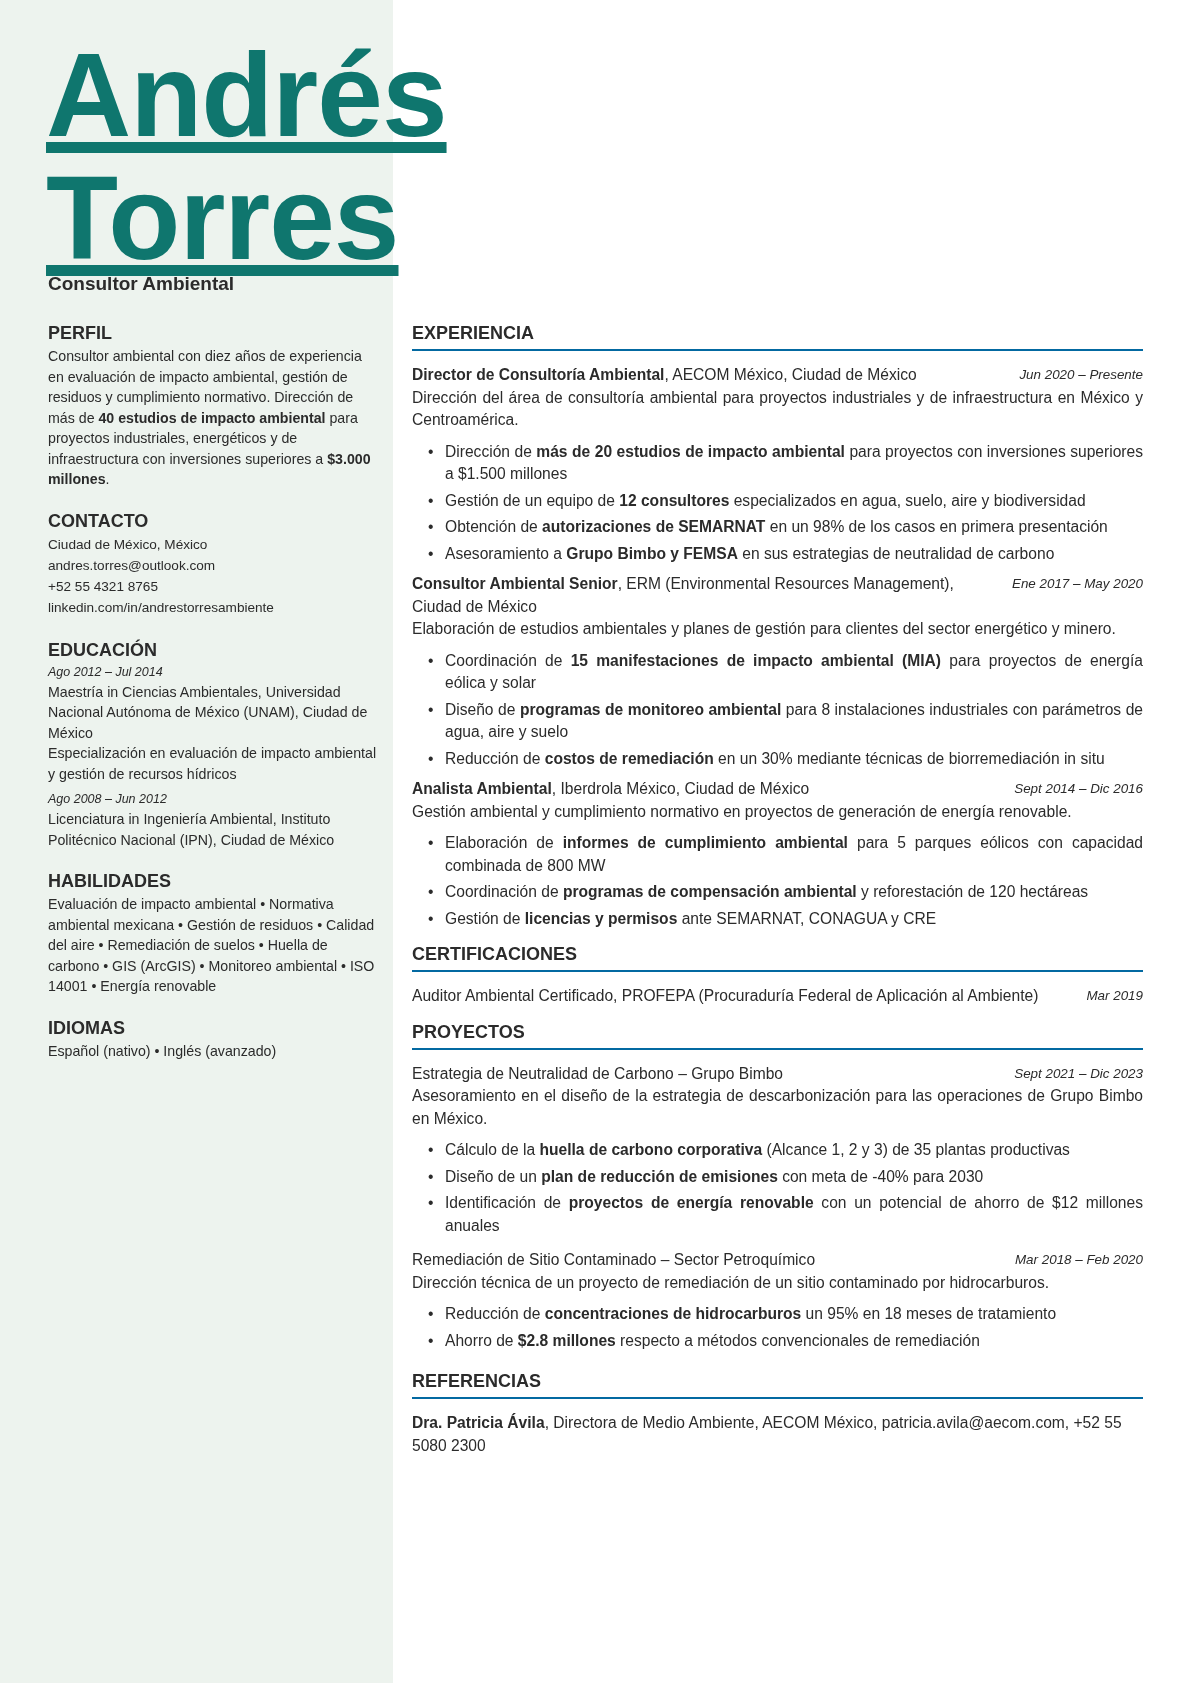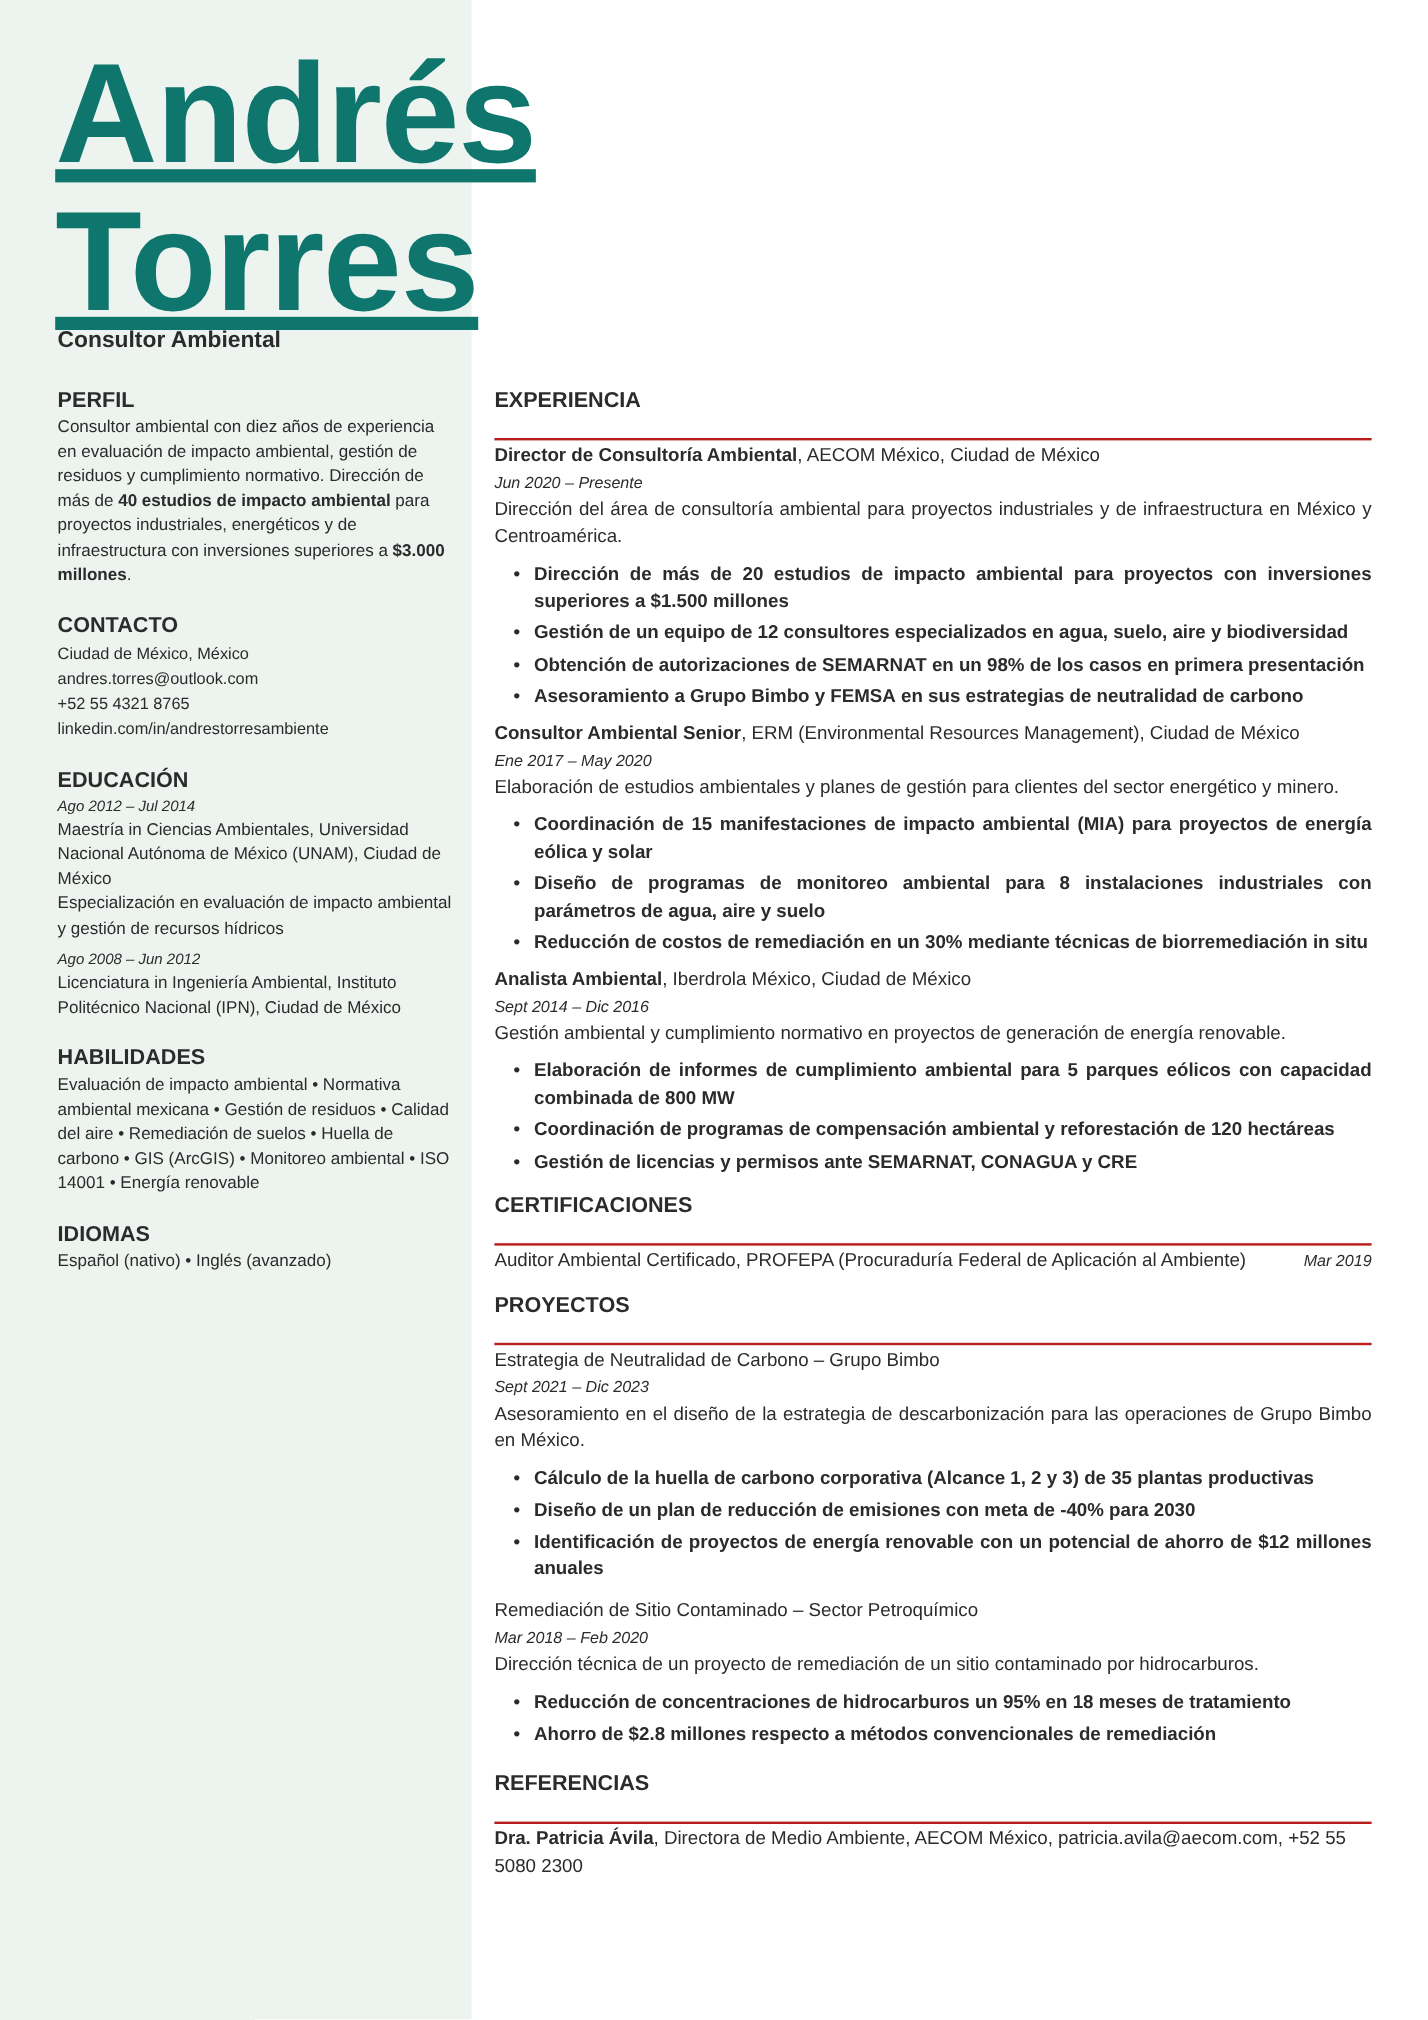--- a/index.html
+++ b/index.html
@@ -13,29 +13,29 @@
     white-space: nowrap; z-index: 2; text-decoration: underline;
   }
   .subtitle { position: absolute; left: 48px; top: 273px; font-size: 19px; font-weight: 700; color: #2b2b2b; }
   .side { position: absolute; left: 48px; top: 322px; width: 330px; font-size: 14.2px; line-height: 20.5px; color: #2b2b2b; }
   .side h2 { font-size: 18px; font-weight: 700; line-height: 22px; margin-bottom: 2px; color: #2b2b2b; }
   .side section { margin-bottom: 20px; }
   .side .contact-line { font-size: 13.6px; line-height: 21.3px; }
   .side .date { font-style: italic; font-size: 12.5px; line-height: 19px; }
   .side .edu-gap { height: 6px; }
   .main { position: absolute; left: 412px; top: 322px; width: 731px; font-size: 15.6px; line-height: 22.5px; color: #2b2b2b; }
-  .main h2 { font-size: 18px; font-weight: 700; line-height: 22px; padding-bottom: 21px; border-bottom: 2px solid #b91c1c; margin-bottom: 2px; }
+  .main h2 { font-size: 18px; font-weight: 700; line-height: 22px; padding-bottom: 5px; border-bottom: 2px solid #0369a1; margin-bottom: 13px; }
   .main section { margin-bottom: 13px; }
   .entry { margin-bottom: 8px; }
-  .entry-head { display: flex; justify-content: space-between; align-items: flex-start; flex-direction: column; }
+  .entry-head { display: flex; justify-content: space-between; align-items: flex-start; }
   .entry-title { flex: 1; padding-right: 16px; }
   .entry-title b { font-weight: 700; }
   .entry-date { font-style: italic; font-size: 13.4px; white-space: nowrap; padding-top: 0px; }
   .desc { text-align: justify; }
-  ul.bullets { list-style: none; margin: 9px 0 4px 0; font-weight: bold; }
+  ul.bullets { list-style: none; margin: 9px 0 4px 0; }
   ul.bullets li { position: relative; padding-left: 33px; margin-bottom: 4px; text-align: justify; }
   ul.bullets li::before { content: "•"; position: absolute; left: 16px; top: 0; }
   .cert { display: flex; justify-content: space-between; margin-bottom: 7px; }
   .cert .t { flex: 1; padding-right: 40px; }
 </style>
 </head>
 <body>
 
 <div class="sidebar-bg"></div>
 

